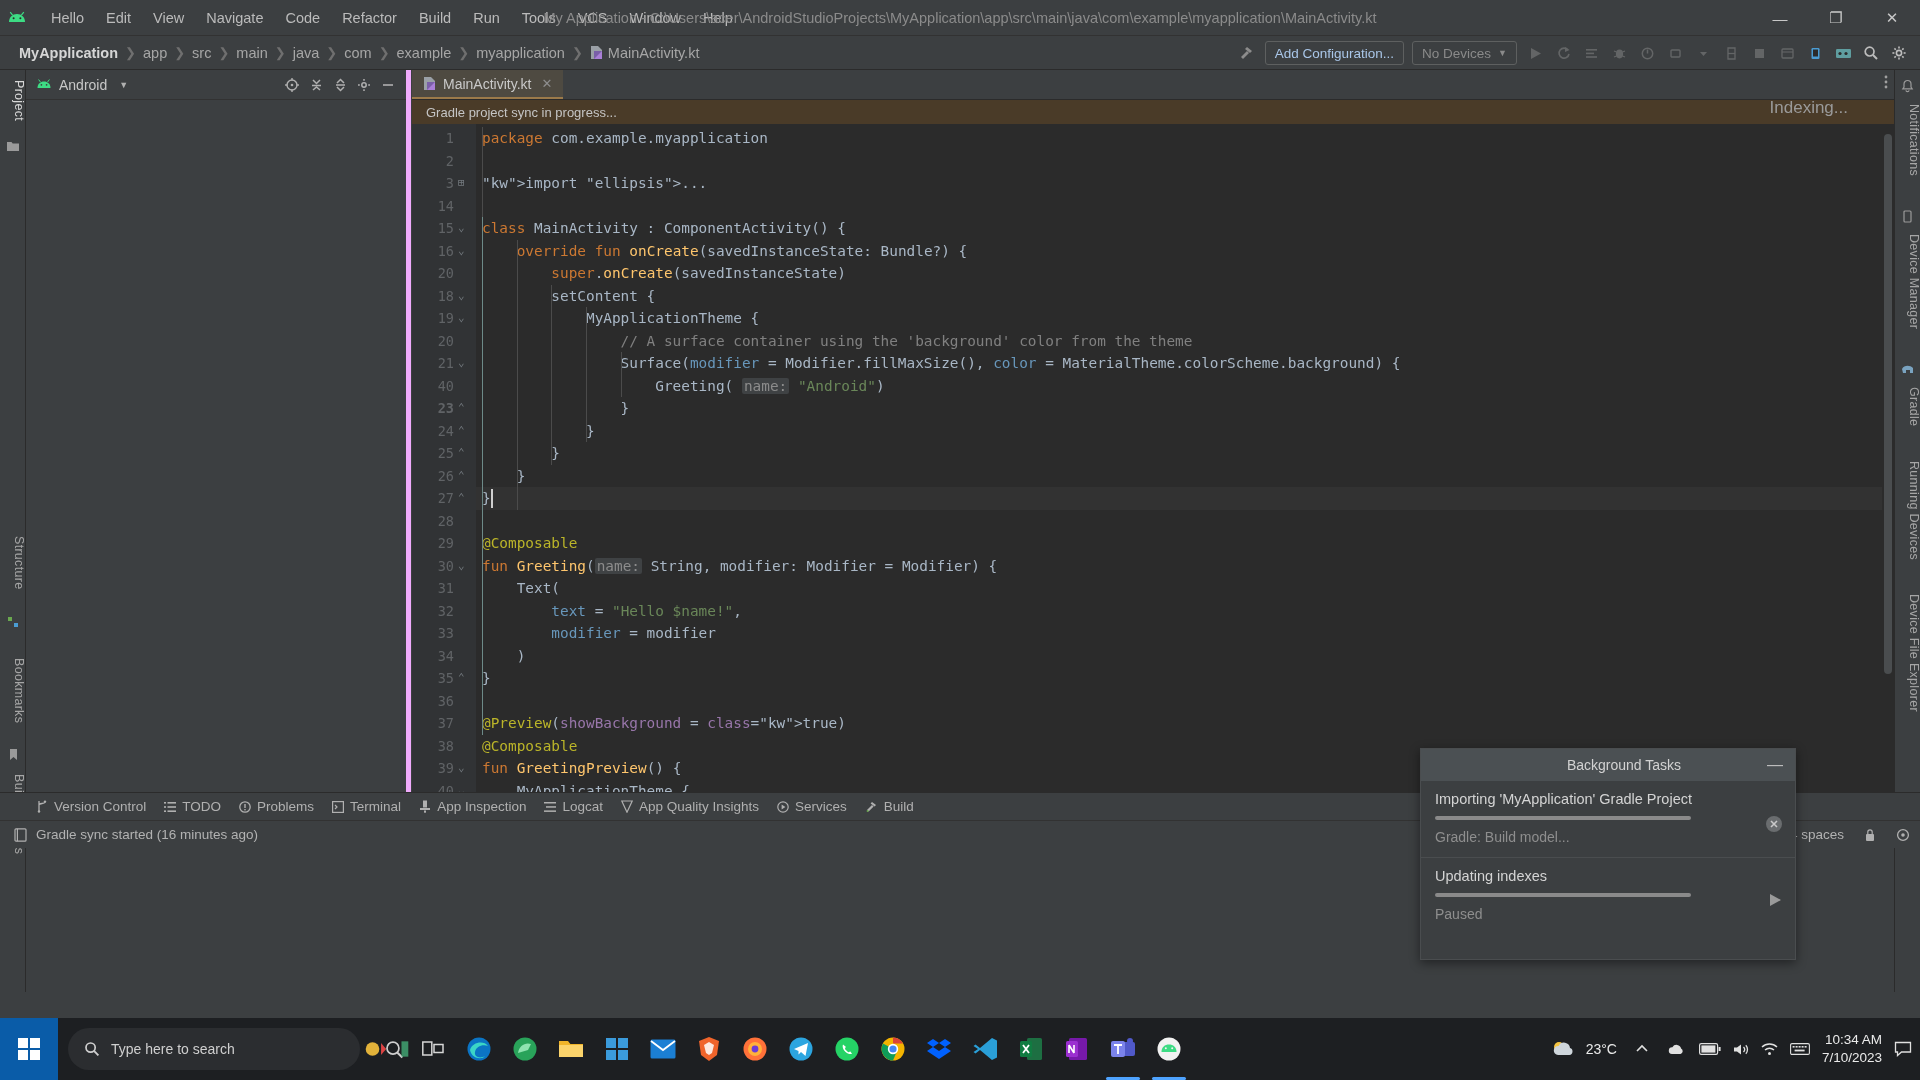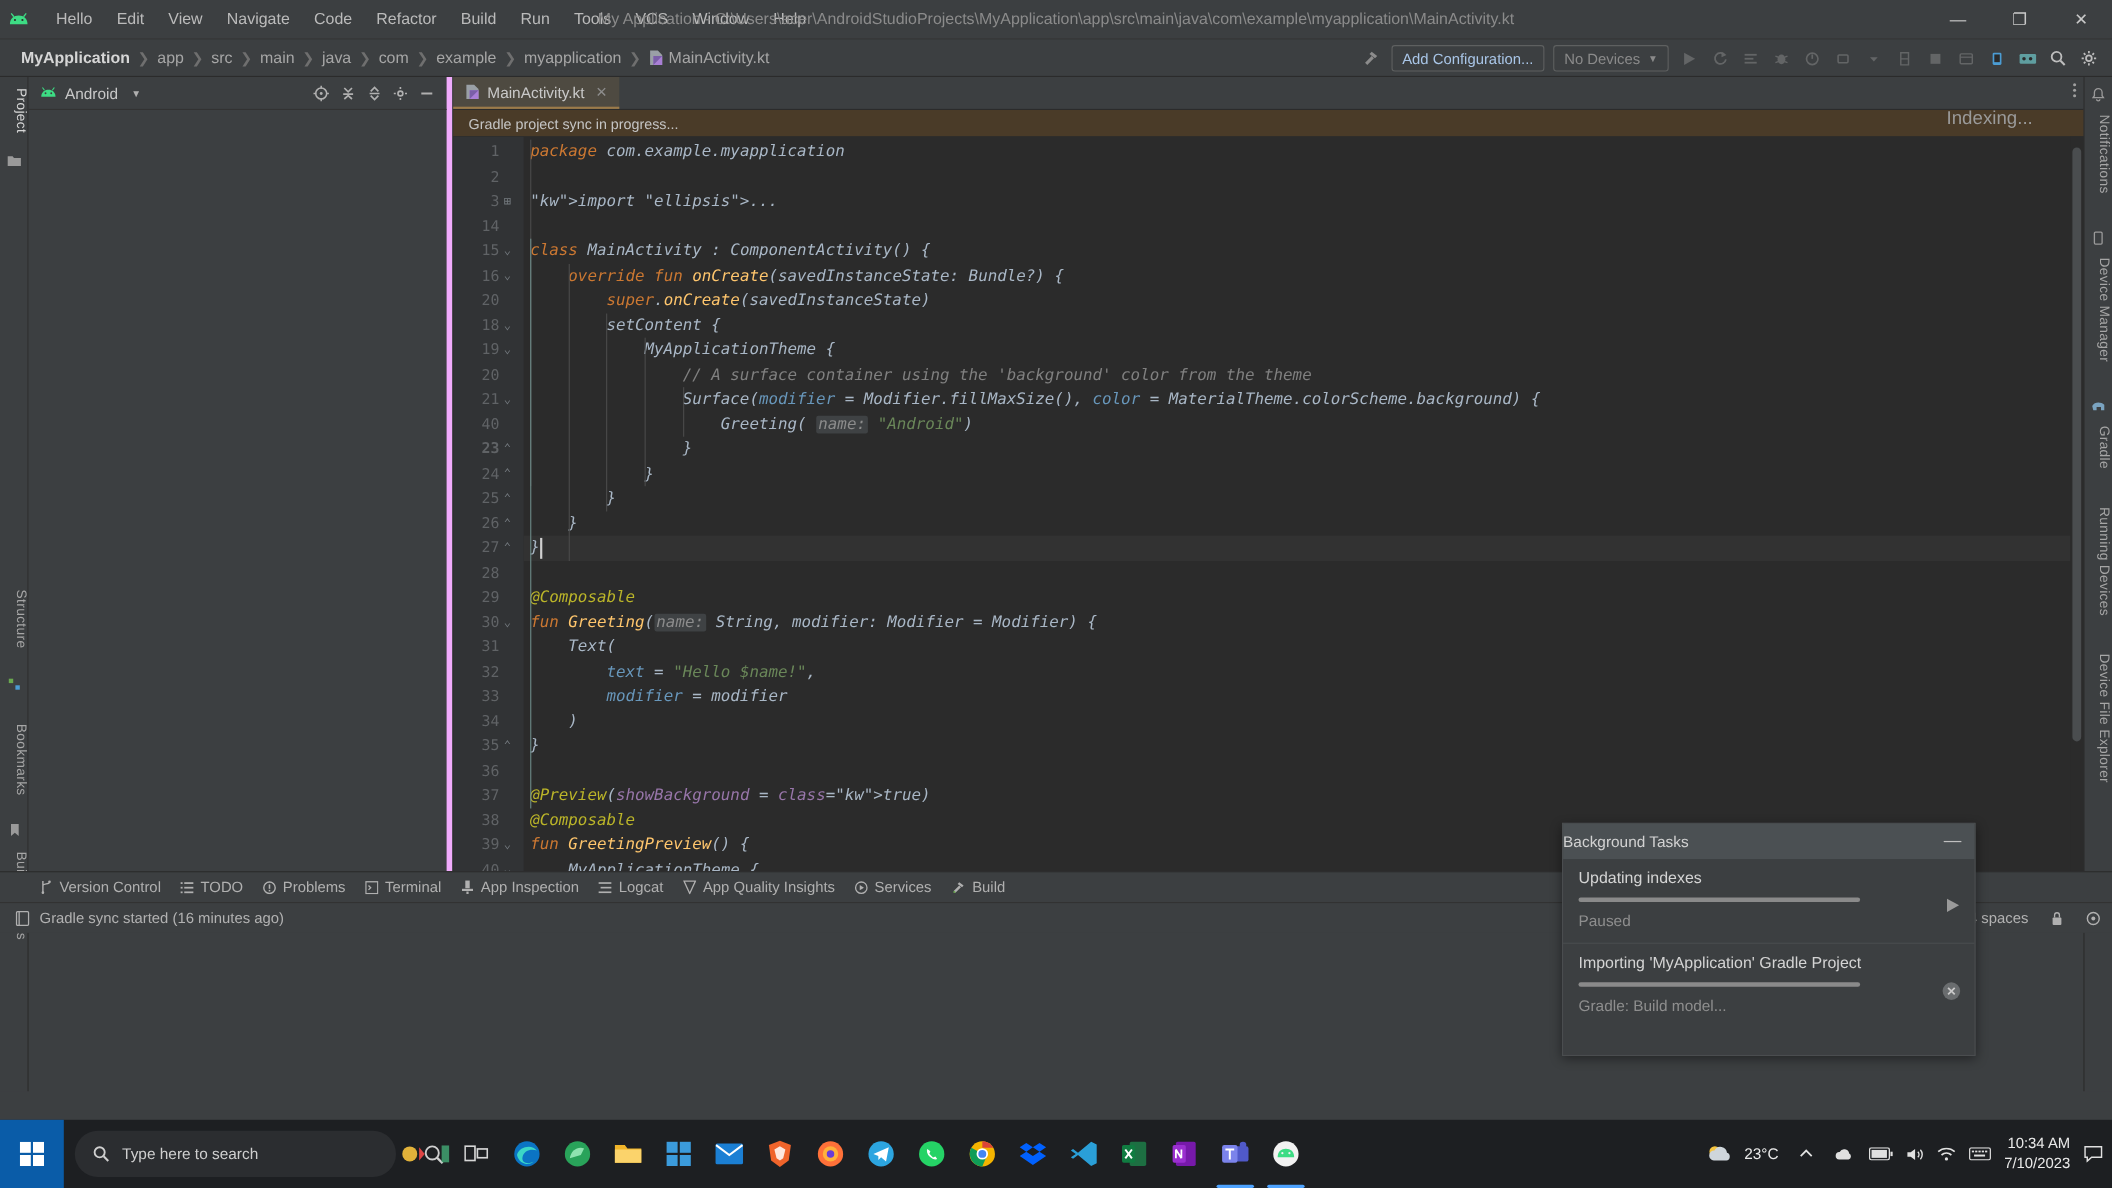--- a/index.html
+++ b/index.html
@@ -134,21 +134,21 @@
   }
   .fold {
     position: absolute; left: 46px; color: #73797e; font-size: 11px;
     font-family: "DejaVu Sans Mono", monospace; line-height: 22.5px;
   }
   #code {
     position: absolute; left: 64px; top: 0; right: 0; height: 100%;
     font-family: "DejaVu Sans Mono", monospace; font-size: 14.4px; line-height: 22.5px;
     color: #a9b7c6; white-space: pre; padding-top: 0px;
   }
-  .cl { height: 22.5px; padding-left: 6px; font-style: italic; }
+  .cl { height: 22.5px; padding-left: 6px; }
   .cl.current { background: #323232; }
   .kw { color: #cc7832; }
   .str { color: #6a8759; }
   .num { color: #6897bb; }
   .cmt { color: #808080; }
   .fn { color: #ffc66d; }
   .param { color: #9876aa; }
   .named { background: #3f4244; color: #8c8c8c; border-radius: 2px; padding: 0 2px; }
   .ann { color: #bbb529; }
   .indent-g {
@@ -163,22 +163,22 @@
   #scroll-thumb { position: absolute; right: 2px; top: 10px; width: 8px; height: 540px; background: #4a4d4f; border-radius: 4px; }
 
   
   #bg-tasks {
     position: absolute; left: 1420px; top: 748px; width: 376px; height: 212px;
     background: #3c3f41; border: 1px solid #4a4d4f; box-shadow: 0 3px 10px rgba(0,0,0,.45);
     z-index: 40;
   }
   #bg-header {
     height: 32px; background: #4b5053; display: flex; align-items: center;
-    justify-content: flex-start; position: relative;
-    color: #d2d2d2; font-size: 14px;
+    justify-content: center; position: relative;
+    color: #d2d2d2; font-size: 14px; padding-left: 32px;
   }
   #bg-min { position: absolute; right: 12px; color: #c0c0c0; font-size: 16px; line-height: 8px; }
   .bg-task { padding: 10px 14px 12px 14px; position: relative; }
   .bg-task + .bg-task { border-top: 1px solid #4a4d4f; }
   .bg-title { color: #d4d4d4; font-size: 14.5px; margin-bottom: 9px; }
   .bg-bar { height: 4px; background: #8a8a8a; border-radius: 2px; width: 256px; }
   .bg-sub { color: #8e8e8e; font-size: 14px; margin-top: 9px; }
   .bg-act { position: absolute; right: 12px; top: 34px; color: #9a9a9a; }
 
   
@@ -587,37 +587,37 @@
     </div>
   </div>
 </div>
 
 <div id="bg-tasks">
   <div id="bg-header">
     <span>Background Tasks</span>
     <span id="bg-min">—</span>
   </div>
   <div class="bg-task">
-    <div class="bg-title">Updating indexes</div>
-    <div class="bg-bar"></div>
-    <div class="bg-sub">Paused</div>
-    <div class="bg-act">
-      <svg width="16" height="16" viewBox="0 0 16 16">
-          <path d="M3 2 L14 8 L3 14 Z" fill="#9a9a9a"></path>
-        </svg>
-    </div>
-  </div>
-  <div class="bg-task">
     <div class="bg-title">Importing 'MyApplication' Gradle Project</div>
     <div class="bg-bar"></div>
     <div class="bg-sub">Gradle: Build model...</div>
     <div class="bg-act">
       <svg width="18" height="18" viewBox="0 0 18 18">
           <circle cx="9" cy="9" r="8" fill="#6a6d6f"></circle>
           <path d="M6 6 L12 12 M12 6 L6 12" stroke="#c9c9c9" stroke-width="1.6"></path>
+        </svg>
+    </div>
+  </div>
+  <div class="bg-task">
+    <div class="bg-title">Updating indexes</div>
+    <div class="bg-bar"></div>
+    <div class="bg-sub">Paused</div>
+    <div class="bg-act">
+      <svg width="16" height="16" viewBox="0 0 16 16">
+          <path d="M3 2 L14 8 L3 14 Z" fill="#9a9a9a"></path>
         </svg>
     </div>
   </div>
 </div>
 
 <div id="bottom-bar">
   <div class="bb-item">
     <span class="ic">
         <svg width="12" height="13" viewBox="0 0 12 13">
           <path d="M3 1v10 M3 5 C3 3 9 4 9 2" stroke="#b0b0b0" stroke-width="1.3" fill="none"></path>

